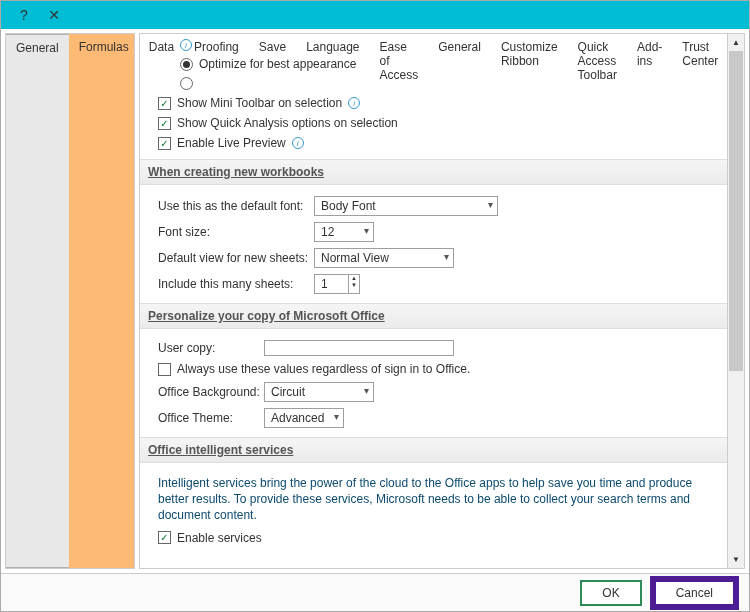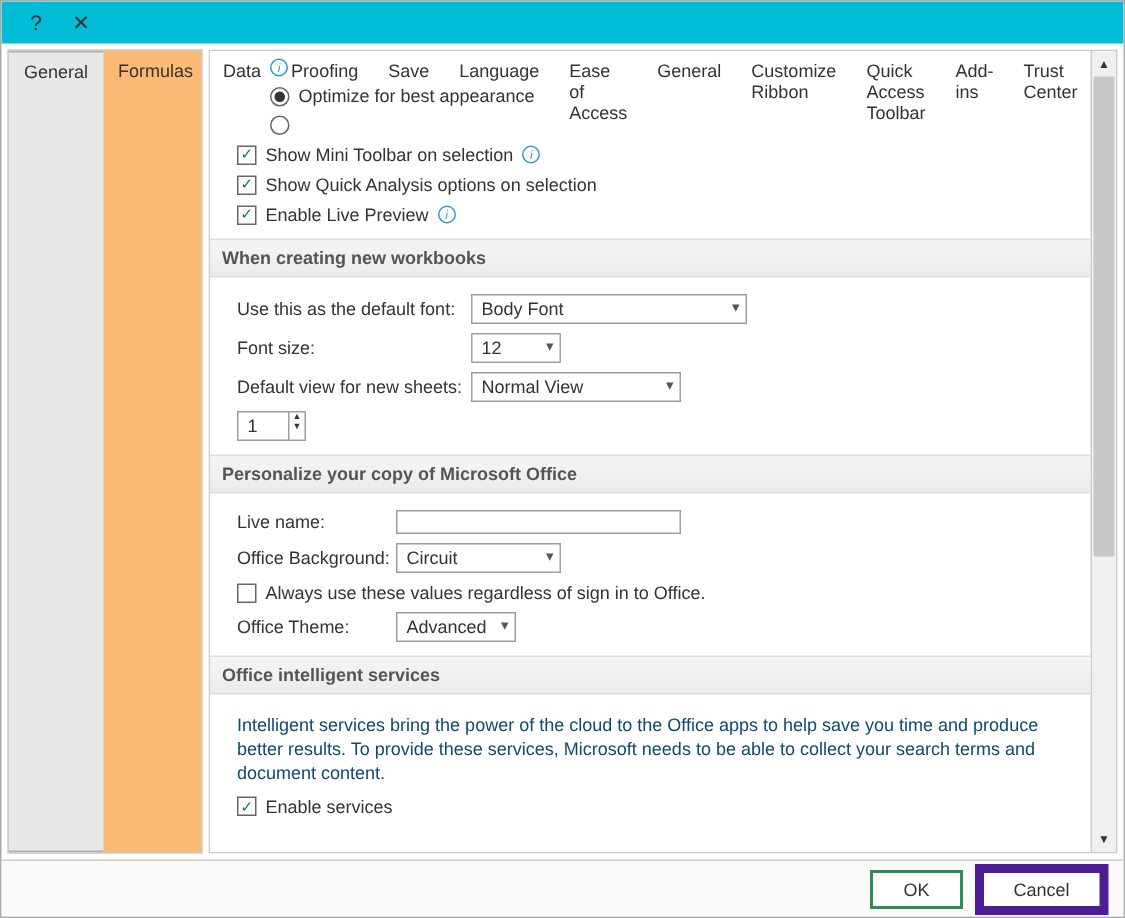--- a/index.html
+++ b/index.html
@@ -9,21 +9,21 @@
 .titlebar .tb-btn { width: 30px; text-align: center; font-size: 14px; cursor: pointer; }
 .body { flex: 1; display: flex; overflow: hidden; }
 .sidebar { width: 130px; background: #fdba74; border: 1px solid #ccc; margin: 4px; display: flex; }
 .side-item { padding: 6px 10px; cursor: pointer; border-bottom: 1px solid transparent; }
 .side-item.sel { background: #e8e8e8; border-top: 1px solid #b0b0b0; border-bottom: 1px solid #b0b0b0; }
 .main-wrap { flex: 1; display: flex; overflow: hidden; margin: 4px 4px 4px 0; }
 .main { flex: 1; border: 1px solid #ccc; overflow-y: auto; padding: 2px 0 10px 0; }
 .scrollbar { width: 17px; border: 1px solid #ccc; border-left: none; background: #f0f0f0; position: relative; }
 .scroll-arrow { height: 17px; display:flex; align-items:center; justify-content:center; font-size:8px; cursor:pointer; }
 .scroll-thumb { position:absolute; left:1px; right:1px; top:17px; height:320px; background:#c8c8c8; cursor:pointer; border-radius:1px;}
-.section-head { background: linear-gradient(#f5f5f5,#ebebeb); border-top: 1px solid #ddd; border-bottom: 1px solid #ddd; padding: 5px 8px; font-weight: bold; color: #555; margin: 6px 0 8px 0; }
+.section-head { background: linear-gradient(#f5f5f5,#ebebeb); border-top: 1px solid #ddd; border-bottom: 1px solid #ddd; padding: 5px 8px; font-weight: bold; color: #555; margin: 6px 0 8px 0; text-decoration: underline; }
 .row { display: flex; align-items: center; padding: 3px 0 3px 18px; gap: 6px; }
 .row.indent { padding-left: 40px; }
 .check { width: 13px; height: 13px; border: 1px solid #666; display:inline-flex; align-items:center; justify-content:center; font-size:10px; color:#0a7b2e; cursor:pointer;}
 .radio { width:13px; height:13px; border:1px solid #666; border-radius:50%; display:inline-flex; align-items:center; justify-content:center; cursor:pointer;}
 .radio .dot { width:7px;height:7px;border-radius:50%;background:#333;}
 .info-icon { width:12px;height:12px;border:1px solid #3399cc;border-radius:50%;color:#3399cc;font-size:8px;display:inline-flex;align-items:center;justify-content:center;cursor:pointer;font-style:italic;}
 .lbl { white-space: nowrap; }
 .select { border:1px solid #9e9e9e; padding:2px 18px 2px 6px; background:#fff; position:relative; cursor:pointer; min-width:60px;}
 .select::after { content:"▾"; position:absolute; right:4px; top:2px; font-size:10px; color:#555;}
 .textbox { border:1px solid #9e9e9e; padding:2px 4px; background:#fff; cursor:text; }
@@ -98,41 +98,42 @@
       </div>
       <div class="row">
         <span class="lbl" style="width:150px">Font size:</span>
         <span class="select" style="width:38px">12</span>
       </div>
       <div class="row">
         <span class="lbl" style="width:150px">Default view for new sheets:</span>
         <span class="select" style="width:140px">Normal View</span>
       </div>
       <div class="row">
+        <span class="lbl" style="width:150px">Include this many sheets:</span>
         <span class="spin">
           <span class="val">1</span>
           <span class="btns">
               <span>▲</span>
               <span>▼</span>
             </span>
         </span>
       </div>
 
       <div class="section-head">Personalize your copy of Microsoft Office</div>
       <div class="row">
-        <span class="lbl" style="width:100px">Live name:</span>
+        <span class="lbl" style="width:100px">User copy:</span>
         <span class="textbox" style="width:190px;height:16px"></span>
+      </div>
+      <div class="row">
+        <span class="check"></span>
+        <span class="lbl">Always use these values regardless of sign in to Office.</span>
       </div>
       <div class="row">
         <span class="lbl" style="width:100px">Office Background:</span>
         <span class="select" style="width:110px">Circuit</span>
-      </div>
-      <div class="row">
-        <span class="check"></span>
-        <span class="lbl">Always use these values regardless of sign in to Office.</span>
       </div>
       <div class="row">
         <span class="lbl" style="width:100px">Office Theme:</span>
         <span class="select" style="width:80px">Advanced</span>
       </div>
 
       <div class="section-head">Office intelligent services</div>
       <div class="para">Intelligent services bring the power of the cloud to the Office apps to help save you time and produce better results. To provide these services, Microsoft needs to be able to collect your search terms and document content.</div>
       <div class="row">
         <span class="check">✓</span>

